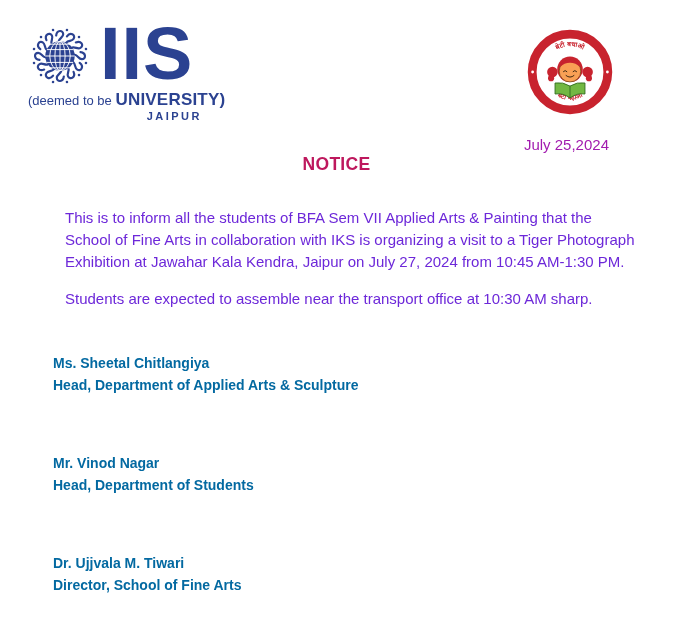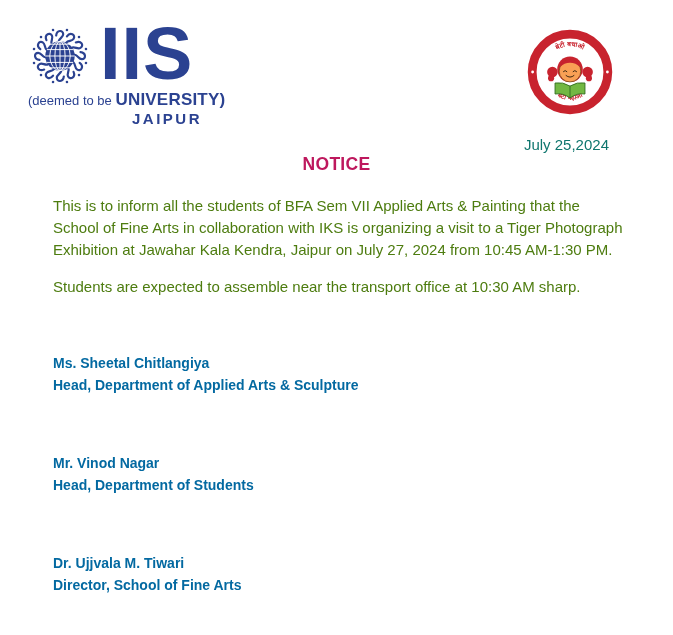--- a/index.html
+++ b/index.html
@@ -11,35 +11,35 @@
   .iis-logo { position:absolute; left:28px; top:24px; width:190px; }
   .logo-row { display:flex; align-items:flex-start; }
   .emblem { width:64px; height:64px; flex:0 0 auto; }
   .acronym {
     font-size:74px; font-weight:bold; color:#2b4291; line-height:60px;
     margin-left:8px; letter-spacing:1px;
   }
   .deemed-line { margin-top:2px; color:#2b4291; font-size:13px; white-space:nowrap; }
   .deemed-line .univ { font-weight:bold; font-size:17px; letter-spacing:0.2px; }
   .city {
-    color:#2b4291; font-weight:bold; font-size:15px; letter-spacing:2.5px;
+    color:#2b4291; font-weight:bold; font-size:11px; letter-spacing:2.5px;
     text-align:right; margin-right:16px; margin-top:0px;
   }
   
   .bbbp { position:absolute; left:526px; top:28px; width:88px; height:88px; }
   .bbbp textPath { font-family:"DejaVu Sans", sans-serif; }
   
-  .date { position:absolute; top:136px; right:64px; font-size:15px; color:#0f766e; }
+  .date { position:absolute; top:136px; right:64px; font-size:15px; color:#a21caf; }
   .title {
     position:absolute; top:154px; left:0; width:100%; text-align:center;
     font-weight:bold; font-size:17.5px; color:#be185d; letter-spacing:0.3px;
   }
   .para {
-    position:absolute; left:53px; width:574px; margin:0;
-    font-size:15px; line-height:22px; color:#4d7c0f;
+    position:absolute; left:53px; width:574px; margin:12px;
+    font-size:15px; line-height:22px; color:#6d28d9;
   }
   .p1 { top:195px; }
   .p2 { top:276px; }
   .sig {
     position:absolute; left:53px; font-weight:bold; font-size:14px;
     line-height:22px; color:#0369a1;
   }
   .sig1 { top:352px; }
   .sig2 { top:452px; }
   .sig3 { top:552px; }

